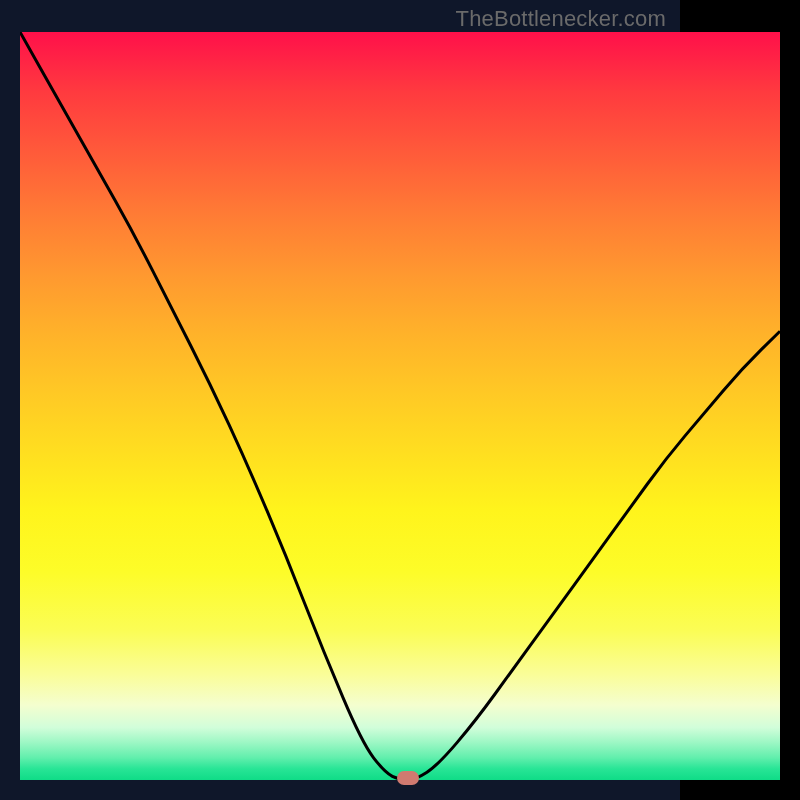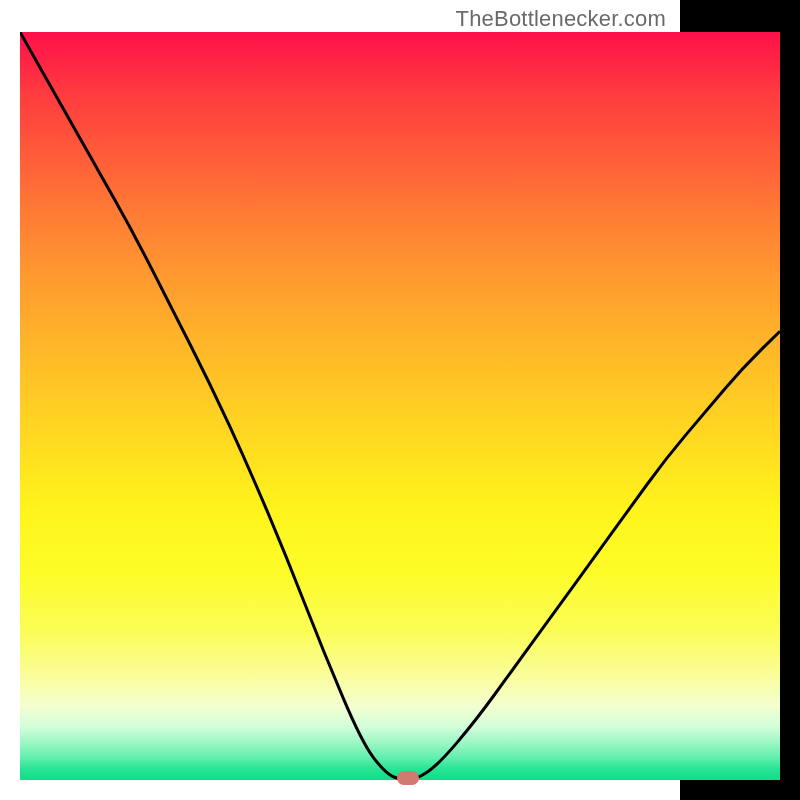--- a/index.html
+++ b/index.html
@@ -8,21 +8,21 @@
     width: 800px;
     height: 800px;
     background: #000;
     overflow: hidden;
     font-family: Arial, Helvetica, sans-serif;
   }
   .frame {
     position: relative;
     width: 680px;
     height: 800px;
-    background: #ffffff;
+    background: #0f172a;
   }
   .watermark {
     position: absolute;
     top: 6px;
     right: 14px;
     color: #6a6a6a;
     font-size: 22px;
     font-weight: 400;
     letter-spacing: 0.2px;
     z-index: 10;

